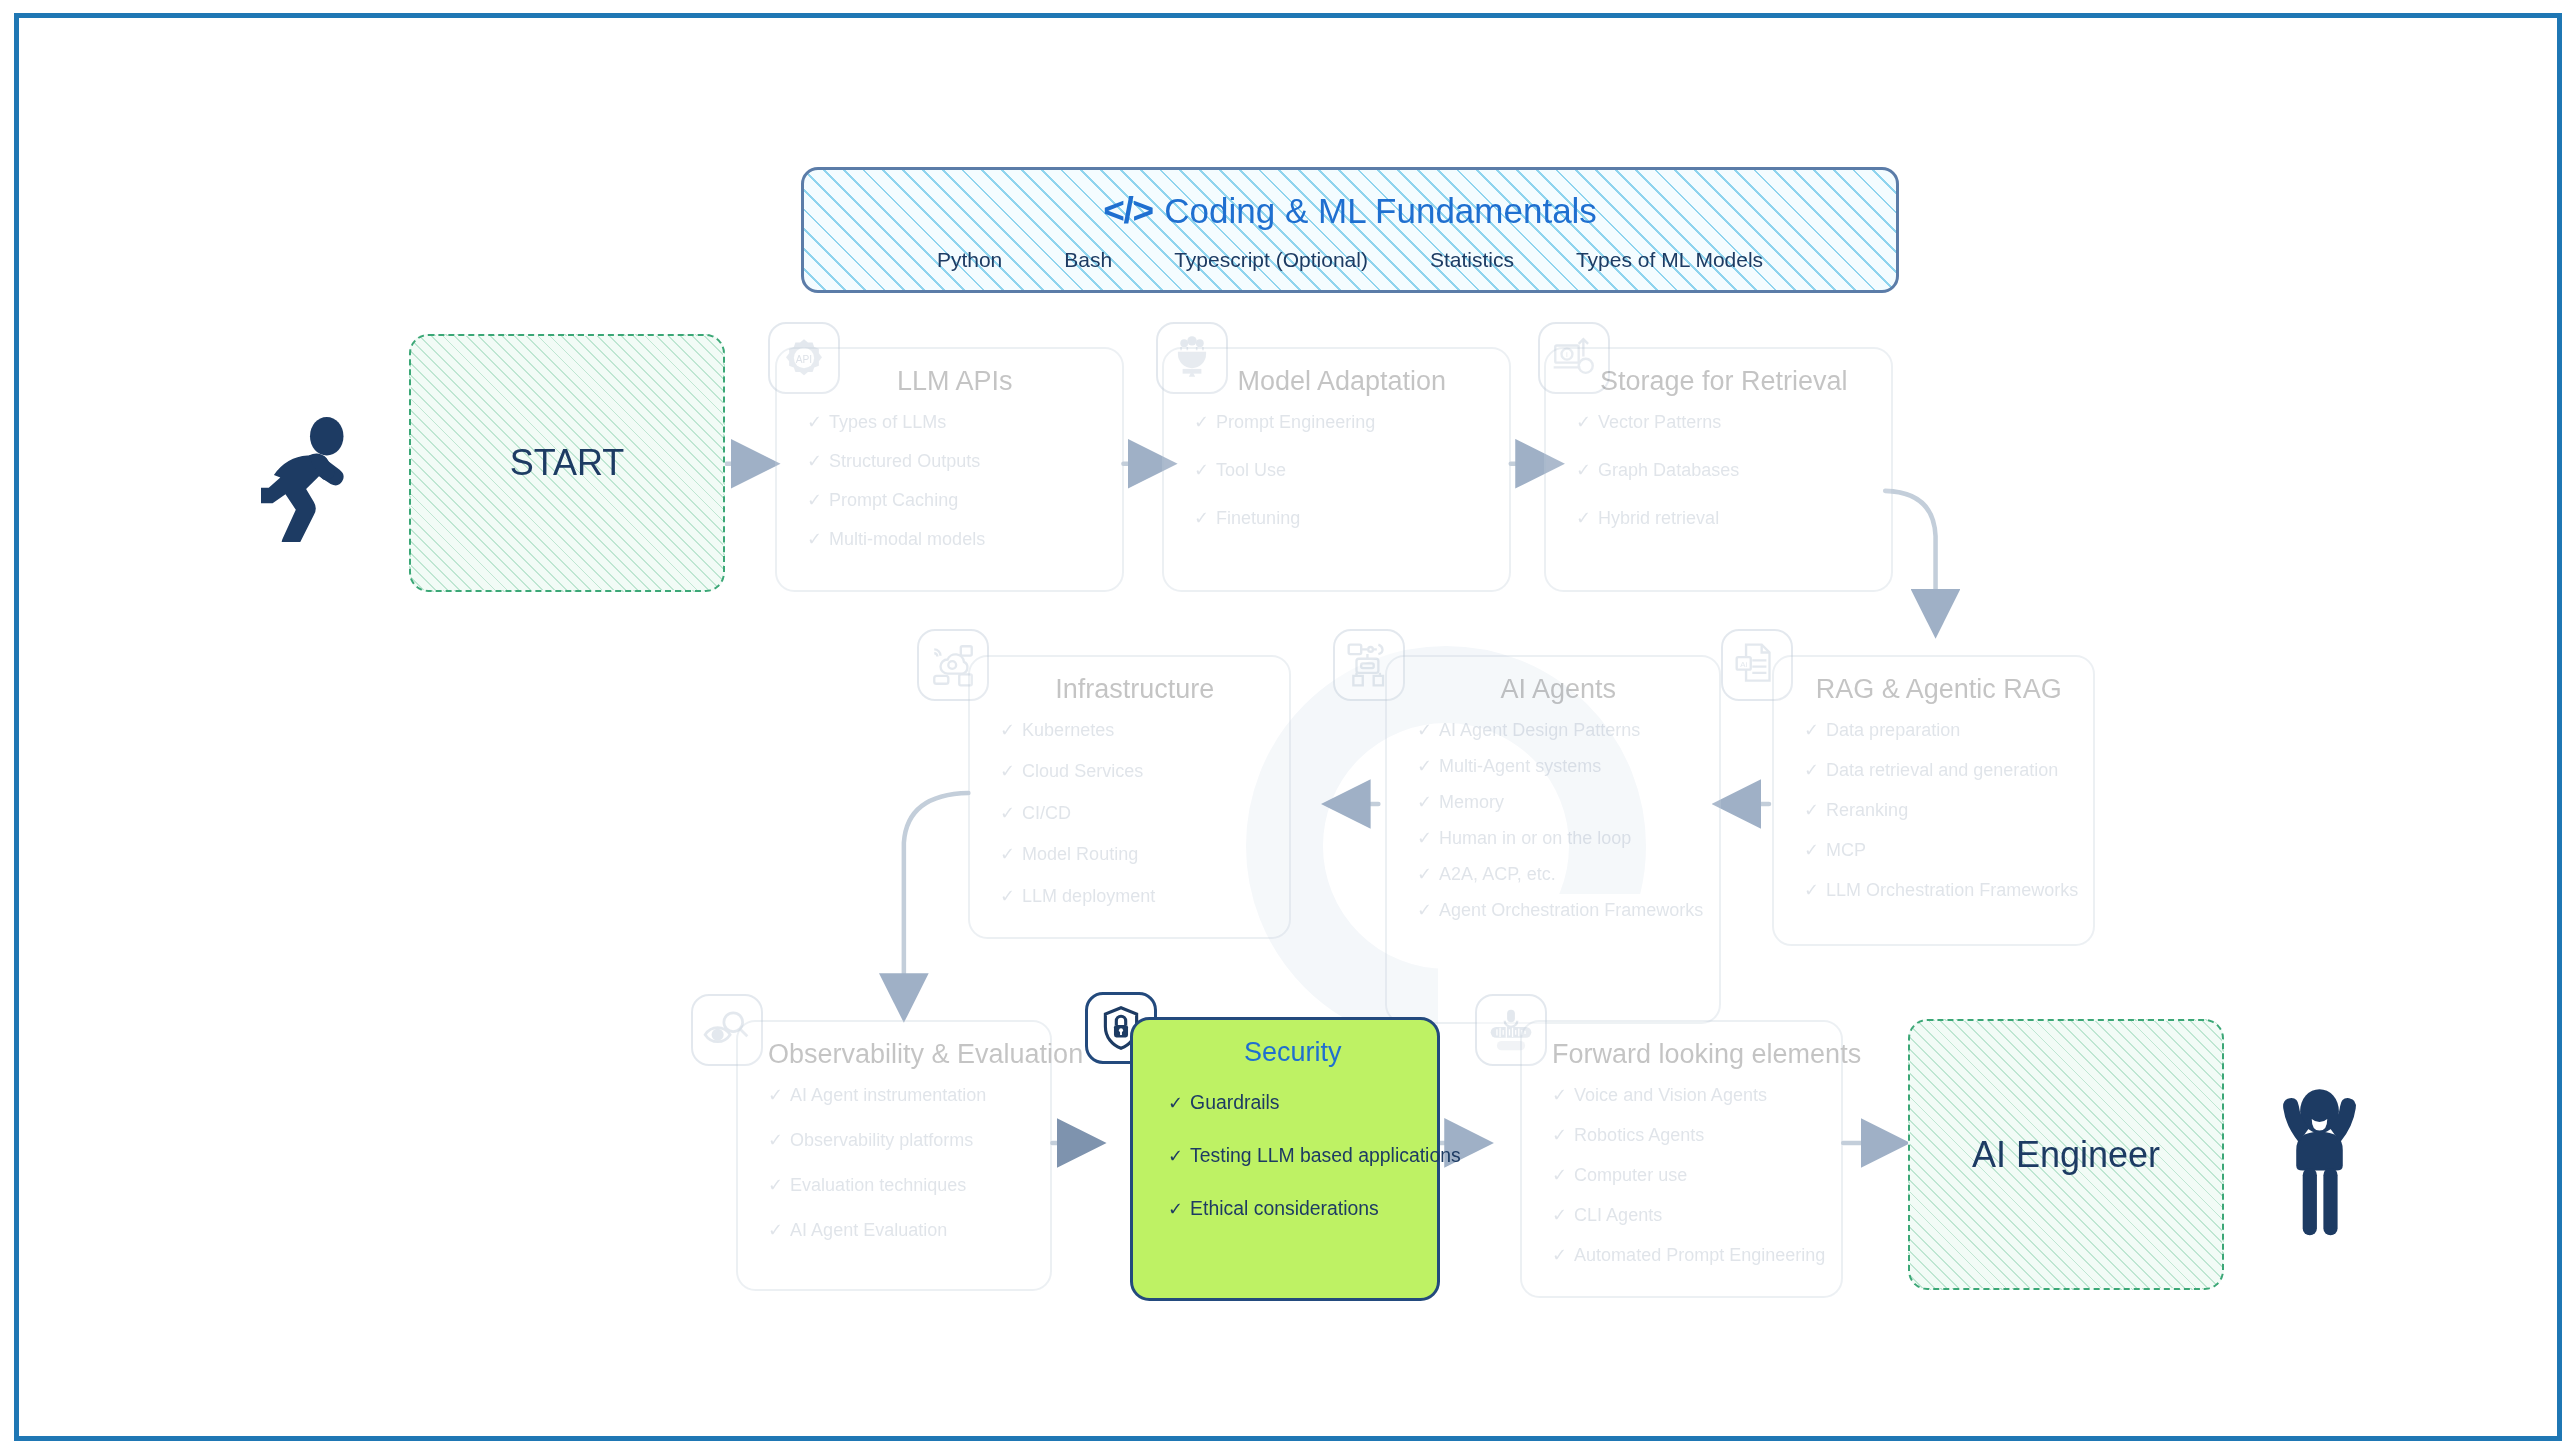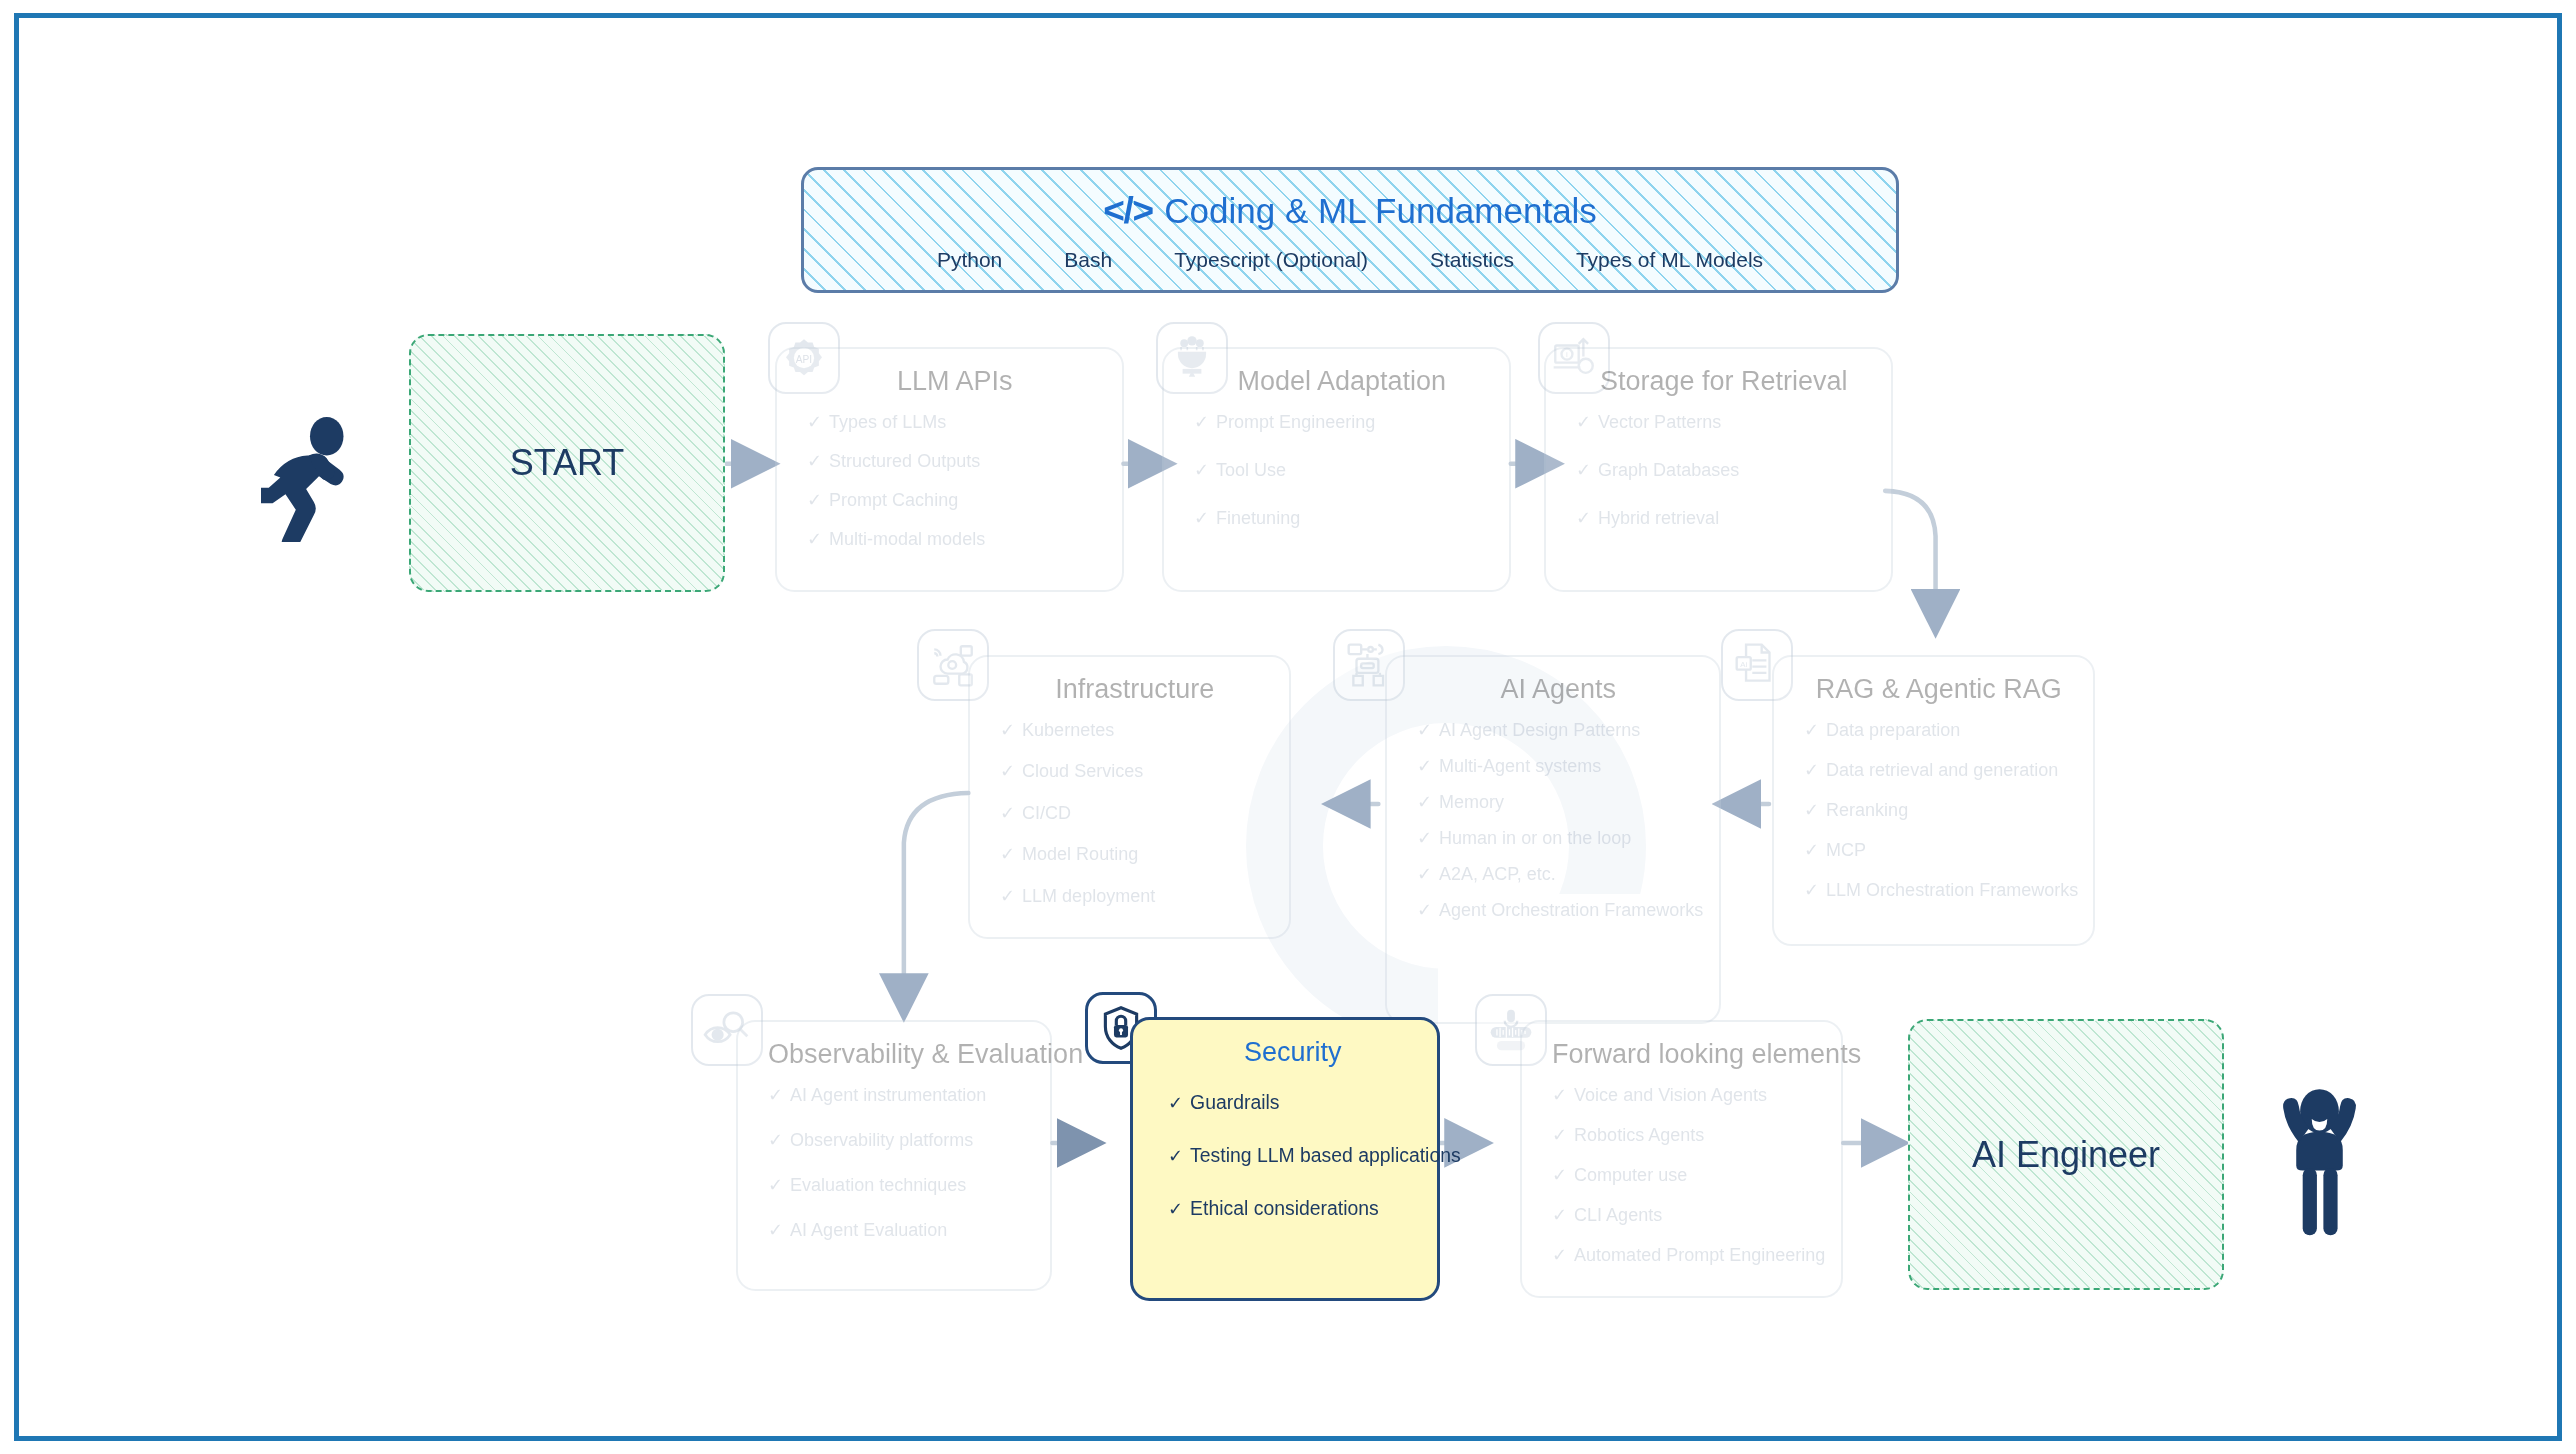--- a/index.html
+++ b/index.html
@@ -55,23 +55,23 @@
   
   .person{position:absolute;}
 
   
   .card{
     position:absolute;box-sizing:border-box;
     border:2.6px solid #c3ceda;border-radius:19.4px;background:rgba(255,255,255,0.45);
     padding:17px 19.4px 17px 30px;
   }
   .card.dim{opacity:0.30;}
-  .card.active{border:3.2px solid #234a7d;background:#fef9c3;opacity:1;padding-left:35px;}
+  .card.active{border:3.2px solid #234a7d;background:#bef264;opacity:1;padding-left:35px;}
   .card-title{
-    font-size:27px;color:#000000;text-align:center;margin-bottom:14px;
+    font-size:27px;color:#404040;text-align:center;margin-bottom:14px;
     white-space:nowrap;
   }
   .card.active .card-title{color:#1f6fd0;}
   .card-item{
     font-size:18px;color:#9aa8ba;display:flex;align-items:baseline;gap:7px;
     white-space:nowrap;
   }
   .card.active .card-item{color:#1d3b63;font-size:19.4px;}
   .card-item .tick{font-size:18px;}
 

